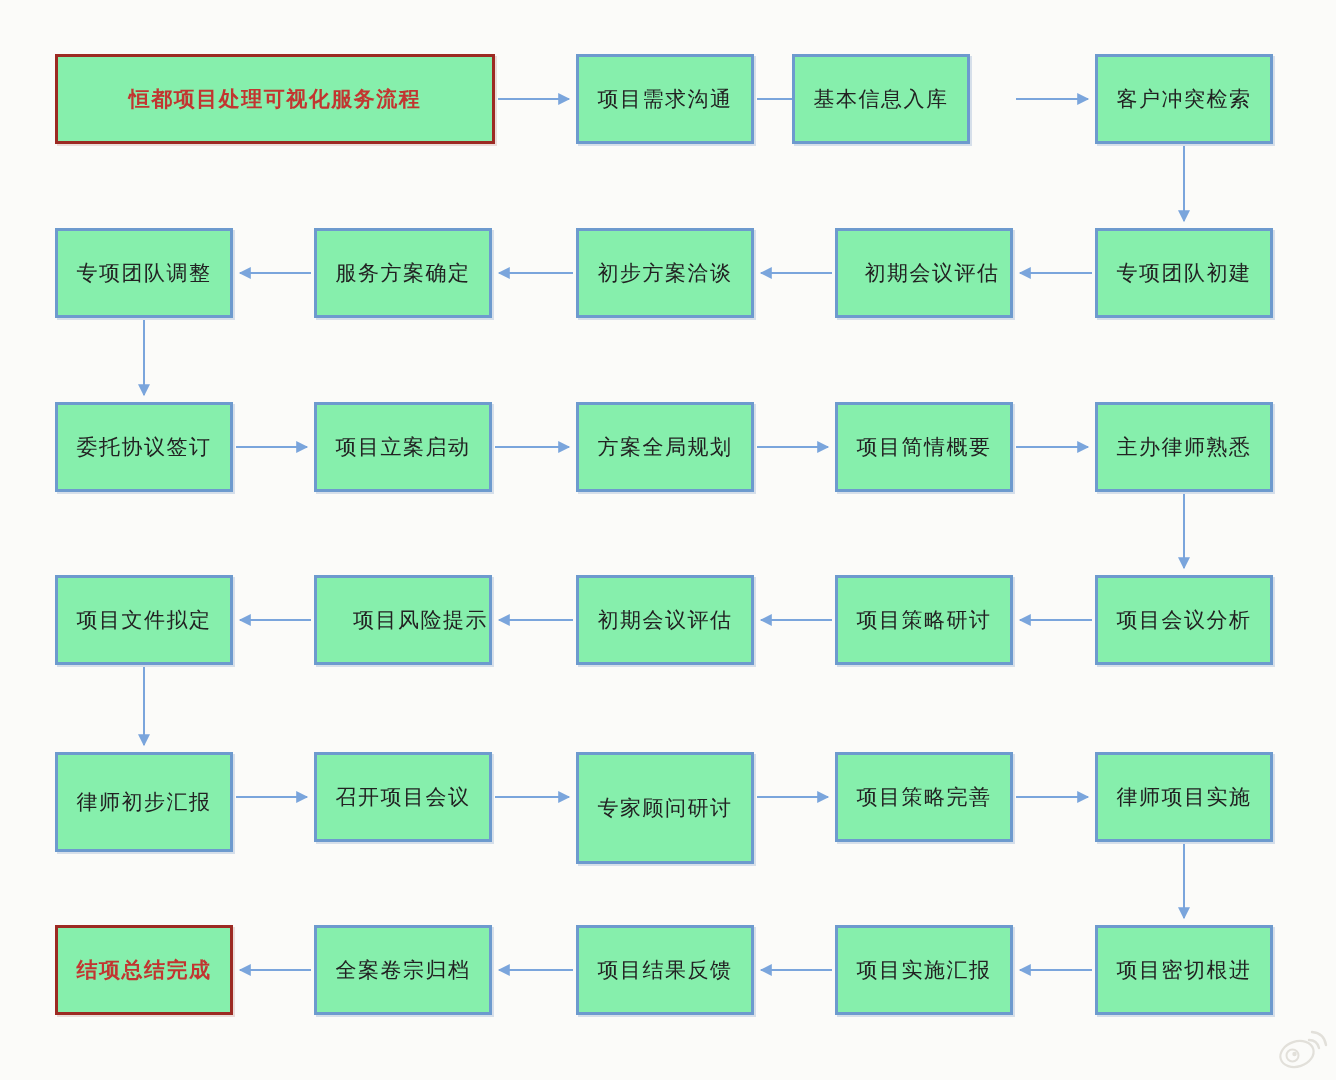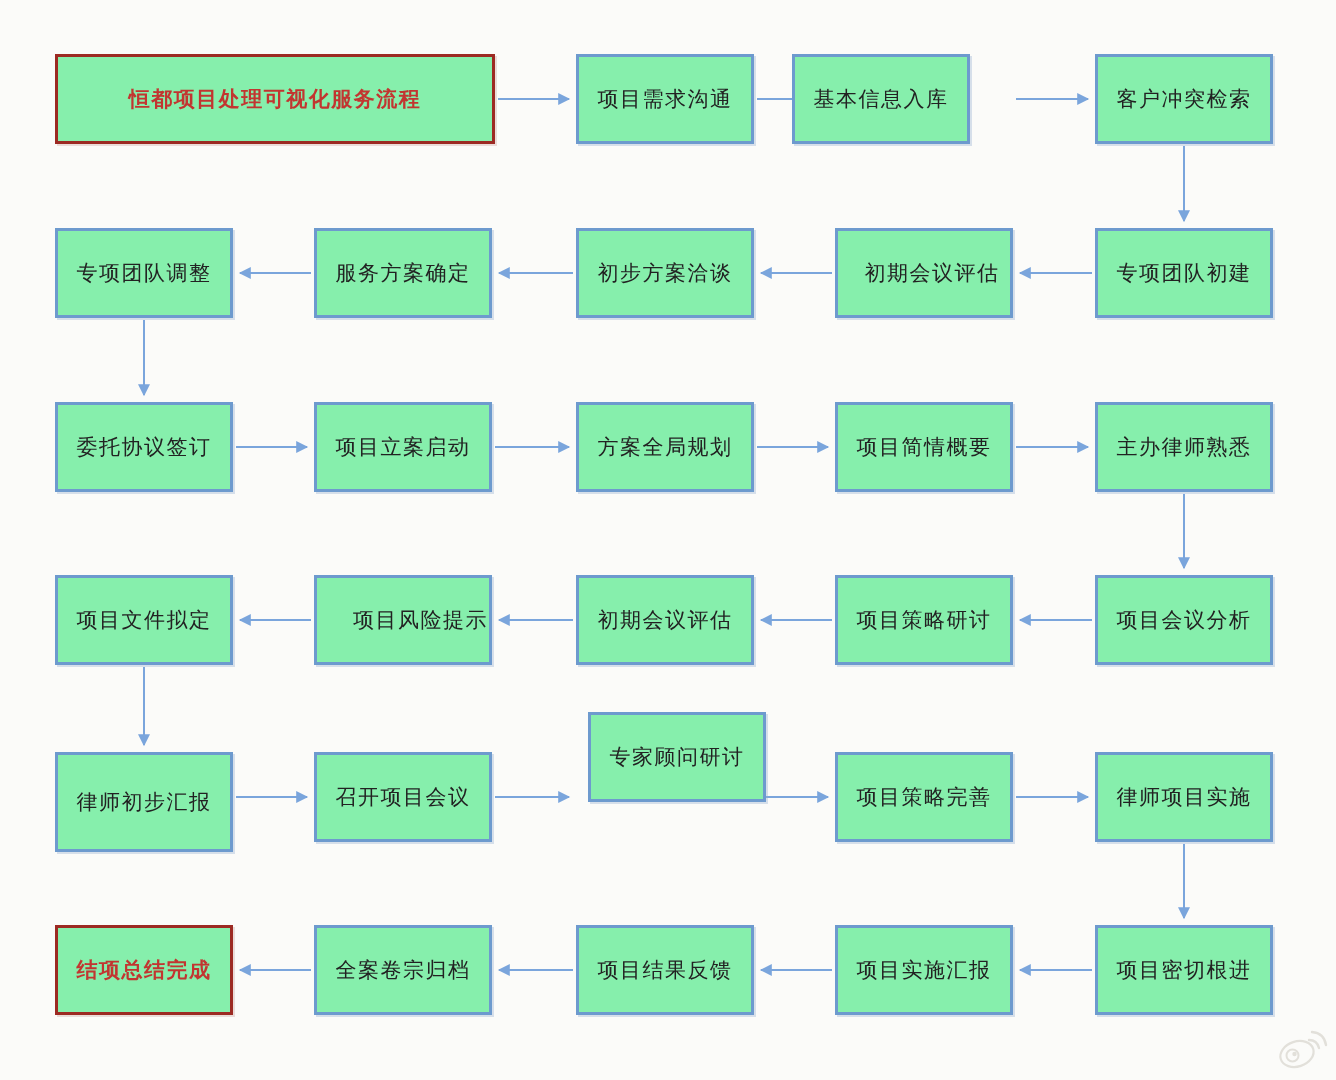--- a/index.html
+++ b/index.html
@@ -116,21 +116,21 @@
       <div class="node" style="left: 576px; top: 402px; width: 178px; height: 90px;">方案全局规划</div>
       <div class="node" style="left: 835px; top: 402px; width: 178px; height: 90px;">项目简情概要</div>
       <div class="node" style="left: 1095px; top: 402px; width: 178px; height: 90px;">主办律师熟悉</div>
       <div class="node" style="left: 1095px; top: 575px; width: 178px; height: 90px;">项目会议分析</div>
       <div class="node" style="left: 835px; top: 575px; width: 178px; height: 90px;">项目策略研讨</div>
       <div class="node" style="left: 576px; top: 575px; width: 178px; height: 90px;">初期会议评估</div>
       <div class="node" style="left: 314px; top: 575px; width: 178px; height: 90px; padding-left: 35px;">项目风险提示</div>
       <div class="node" style="left: 55px; top: 575px; width: 178px; height: 90px;">项目文件拟定</div>
       <div class="node" style="left: 55px; top: 752px; width: 178px; height: 100px;">律师初步汇报</div>
       <div class="node" style="left: 314px; top: 752px; width: 178px; height: 90px;">召开项目会议</div>
-      <div class="node" style="left: 576px; top: 712px; width: 178px; height: 90px; margin-left: 12px;">专家顾问研讨</div>
+      <div class="node" style="left: 576px; top: 752px; width: 178px; height: 112px;">专家顾问研讨</div>
       <div class="node" style="left: 835px; top: 752px; width: 178px; height: 90px;">项目策略完善</div>
       <div class="node" style="left: 1095px; top: 752px; width: 178px; height: 90px;">律师项目实施</div>
       <div class="node" style="left: 1095px; top: 925px; width: 178px; height: 90px;">项目密切根进</div>
       <div class="node" style="left: 835px; top: 925px; width: 178px; height: 90px;">项目实施汇报</div>
       <div class="node" style="left: 576px; top: 925px; width: 178px; height: 90px;">项目结果反馈</div>
       <div class="node" style="left: 314px; top: 925px; width: 178px; height: 90px;">全案卷宗归档</div>
       <div class="node red" style="left: 55px; top: 925px; width: 178px; height: 90px;">结项总结完成</div>
     </div>
 
   <div class="watermark">

